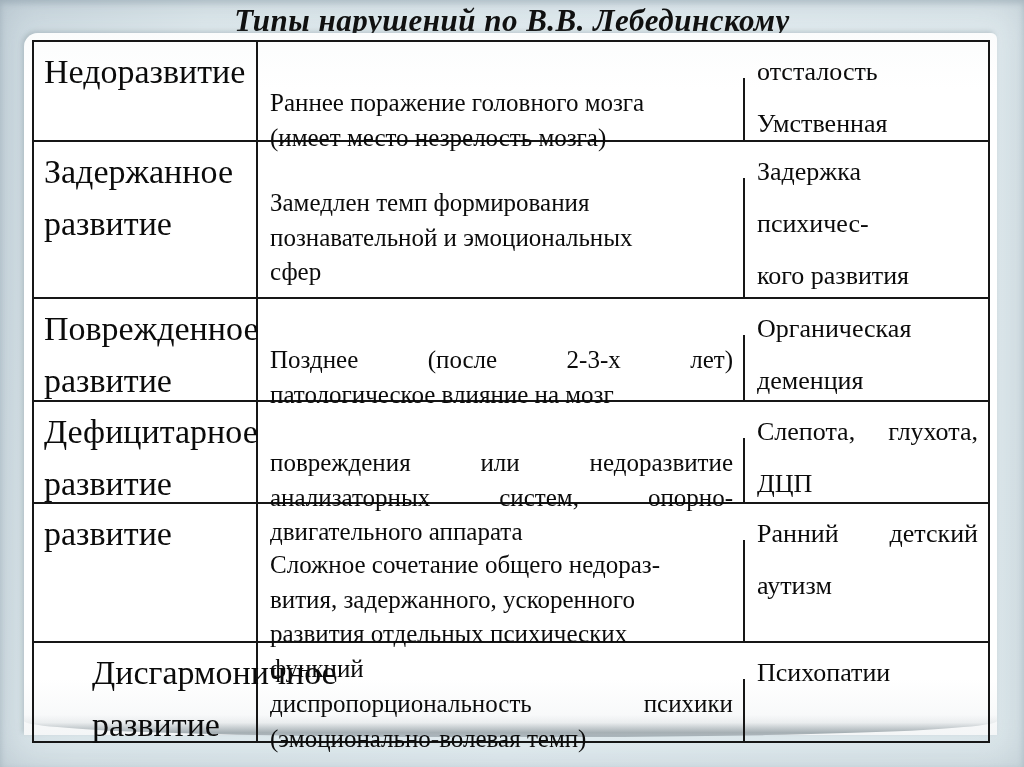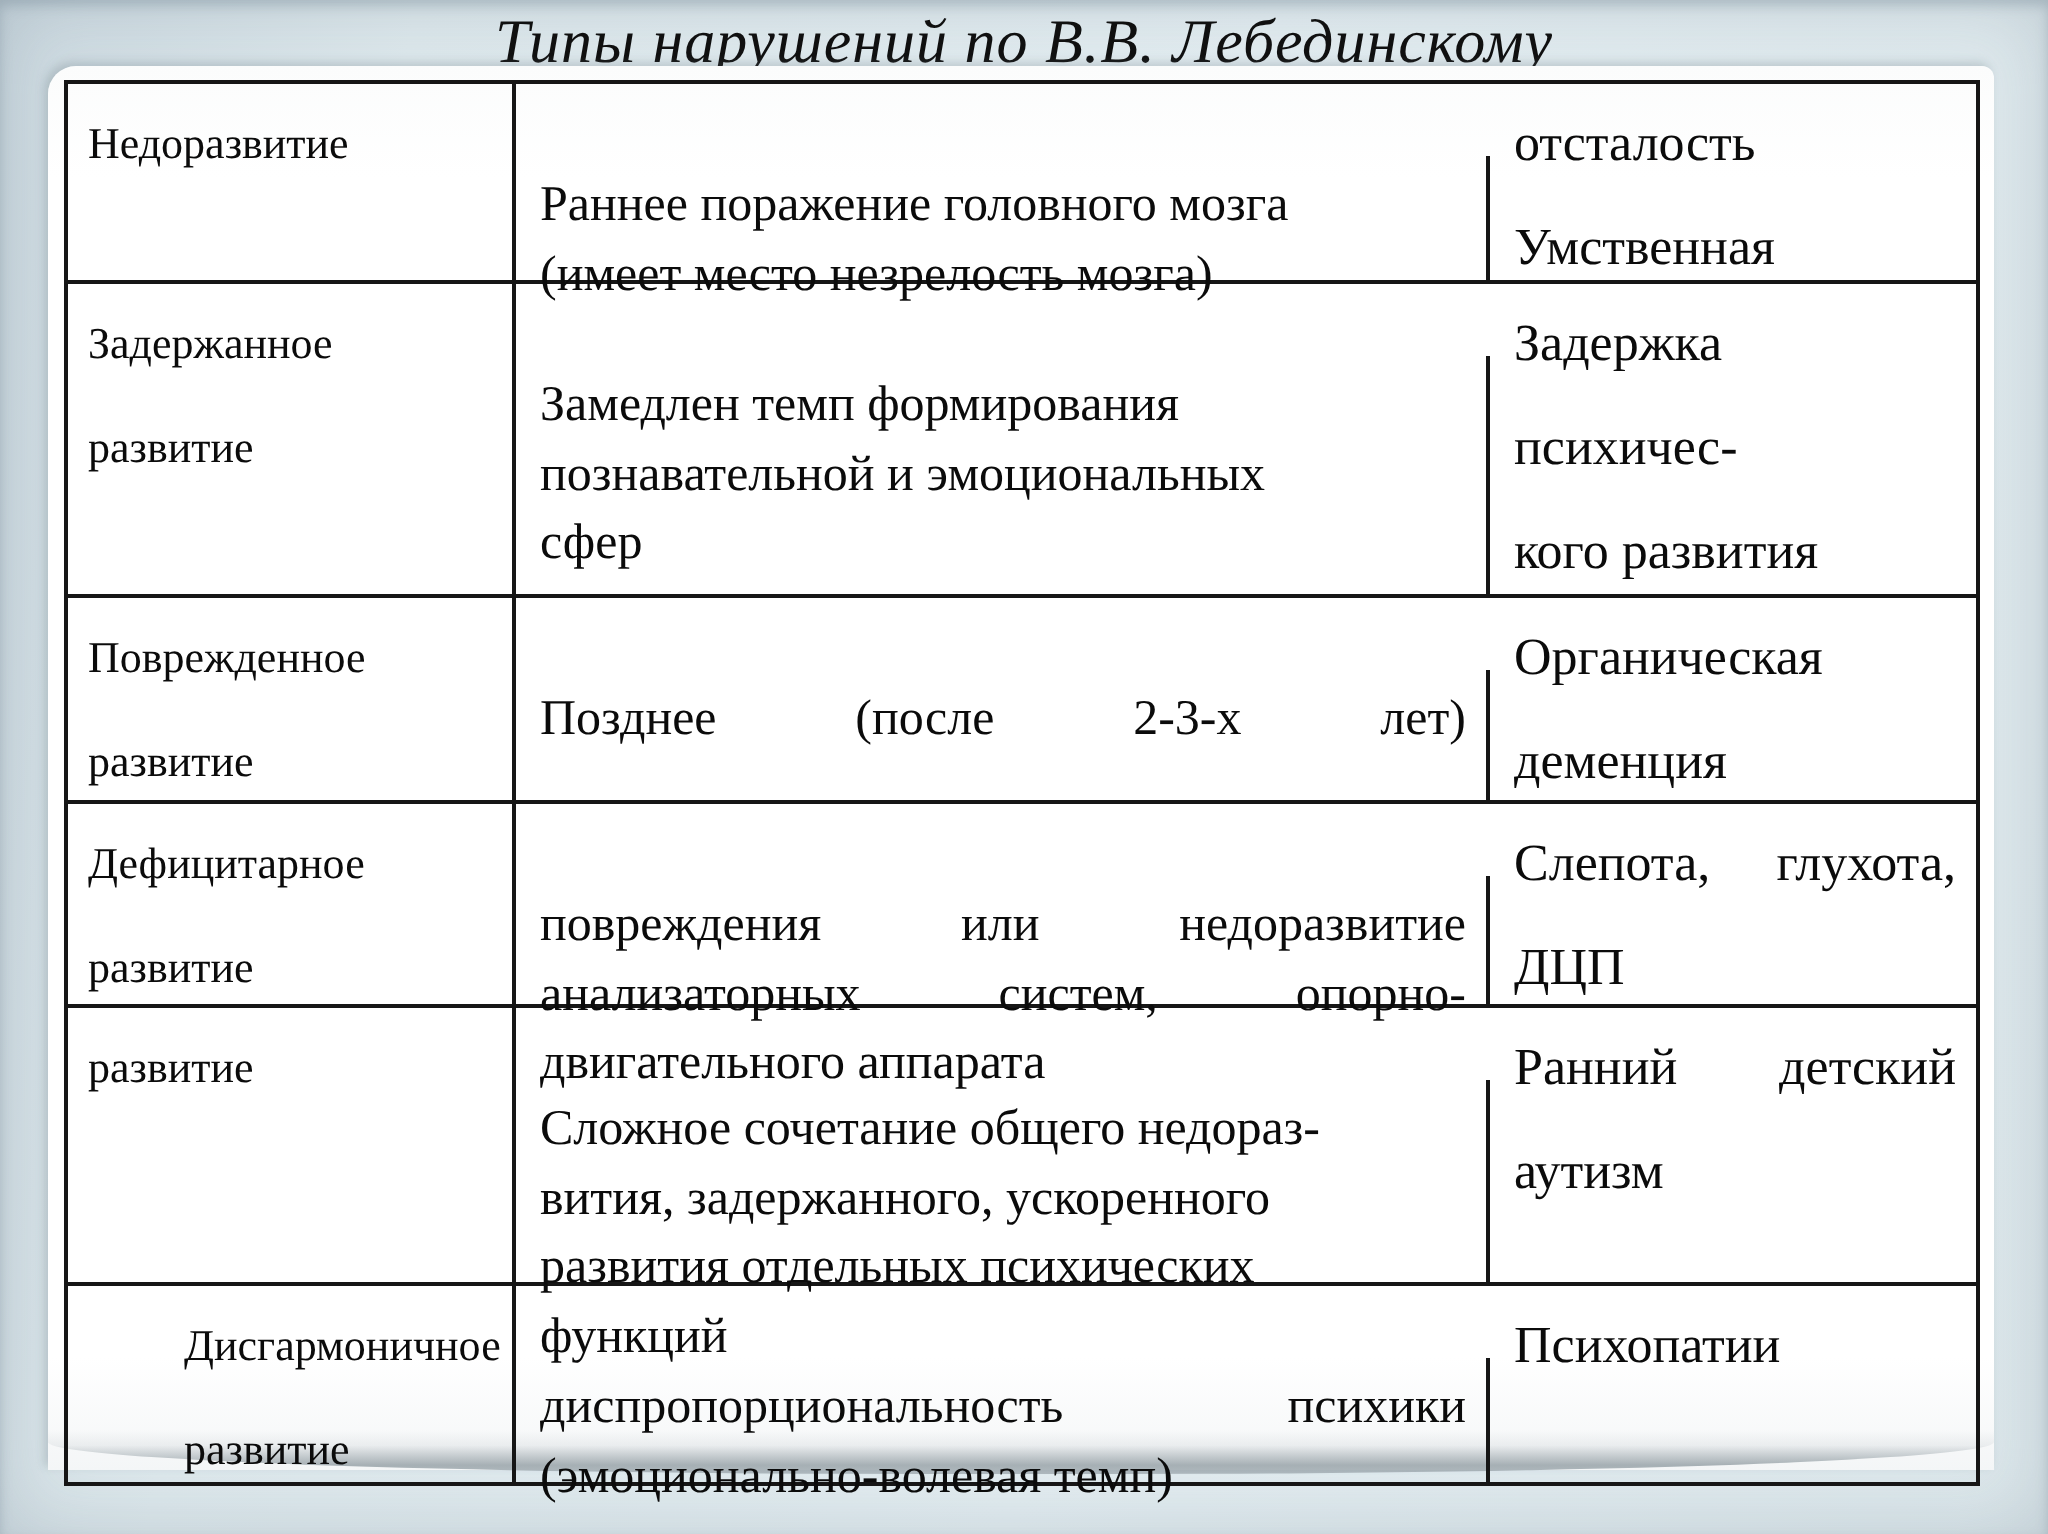--- a/index.html
+++ b/index.html
@@ -11,21 +11,21 @@
     width: 1024px; height: 767px;
     overflow: hidden;
     background: linear-gradient(100deg, #ccd9e0 0%, #dde8ec 18%, #e3edf1 55%, #dce7eb 100%);
     box-shadow: inset 0 0 40px rgba(110,130,142,.28), inset 0 3px 6px rgba(110,130,142,.35);
   }
   .slide-title {
     position: absolute;
     left: 0; top: 3px; width: 100%;
     text-align: center;
     font-size: 31px;
-    font-weight: normal;
+    font-weight: bold;
     font-style: italic;
     color: #101010;
     letter-spacing: .5px;
   }
   .sheet {
     position: absolute;
     left: 24px; top: 33px;
     width: 973px; height: 702px;
     background: linear-gradient(180deg, #fbfcfc 0%, #ffffff 8%, #ffffff 92%, #f4f6f7 100%);
     border-radius: 14px 6px 0 0;
@@ -50,21 +50,21 @@
     grid-template-columns: 224px 487px 243px;
     grid-template-rows: 100px 157px 103px 102px 139px 98px;
     color: #0b0b0b;
   }
   .cell {
     box-sizing: border-box;
     border-bottom: 2px solid #161616;
   }
   .cell.c1, .cell.c2 { border-right: 2px solid #161616; }
   .c1 {
-    font-size: 22px;
+    font-size: 34px;
     padding: 4px 6px 0 10px;
   }
   .c1 .ln, .c3 .ln { line-height: 52px; white-space: nowrap; }
   .c2 {
     font-size: 25px;
     padding: 8px 10px 0 12px;
     margin-top: 36px;
   }
   .c2 .ln { line-height: 34.5px; }
   .c3 {
@@ -114,20 +114,21 @@
       <div class="ln">психичес-</div>
       <div class="ln">кого развития</div>
     </div>
 
     <div class="cell c1">
       <div class="ln">Поврежденное</div>
       <div class="ln">развитие</div>
     </div>
     <div class="cell c2">
       <div class="ln stretch">Позднее (после 2-3-х лет)</div>
+      <div class="ln">патологическое влияние на мозг</div>
     </div>
     <div class="cell c3">
       <div class="ln">Органическая</div>
       <div class="ln">деменция</div>
     </div>
 
     <div class="cell c1">
       <div class="ln">Дефицитарное</div>
       <div class="ln">развитие</div>
     </div>

